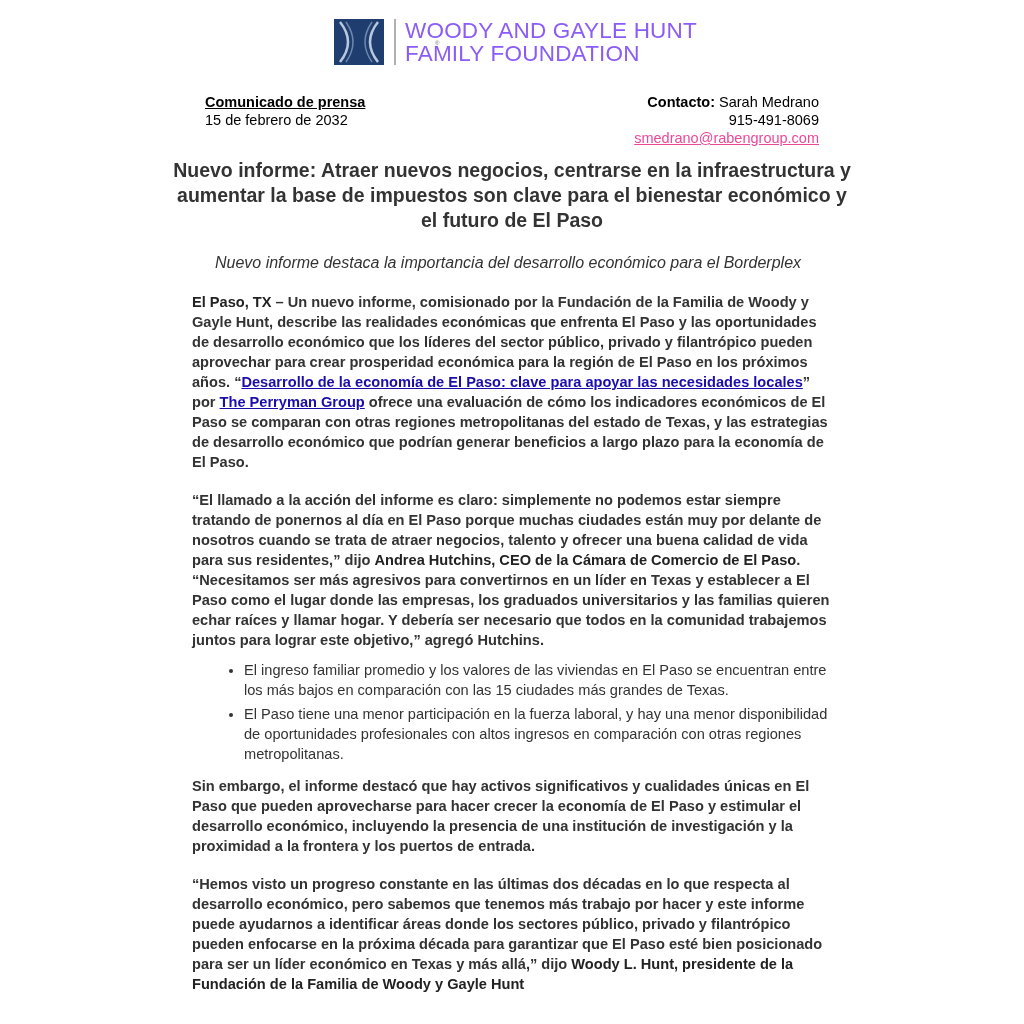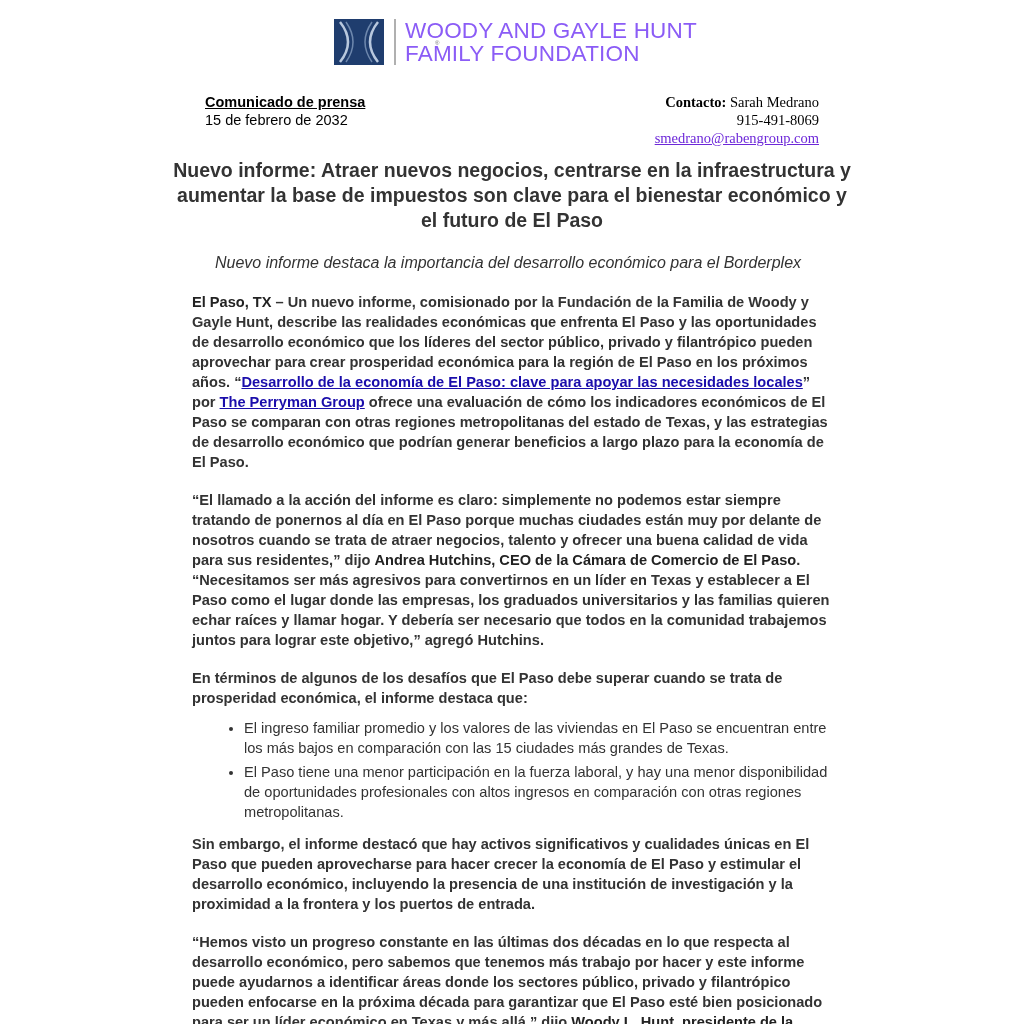--- a/index.html
+++ b/index.html
@@ -26,24 +26,24 @@
       font-family: "Liberation Sans", sans-serif;
     }
     .logo-text div { white-space: nowrap; }
 
     .meta-left {
       position: absolute; left: 205px; top: 93px; font-size: 14.5px; line-height: 18px; color: #000;
     }
     .meta-left .bold { font-weight: bold; text-decoration: underline; }
     .meta-right {
       position: absolute; right: 205px; top: 93px; font-size: 14.5px; line-height: 18px;
-      text-align: right; color: #000; font-family: Liberation Serif, serif;
+      text-align: right; color: #000;
     }
     .meta-right .bold { font-weight: bold; }
-    .email-link { color: #6d28d9; text-decoration: underline; cursor: pointer; }
+    .email-link { color: #ec4899; text-decoration: underline; cursor: pointer; }
 
     .headline {
       position: absolute; left: 170px; width: 684px; top: 158px;
       text-align: center; font-size: 19.5px; line-height: 25px; font-weight: bold; color: #333;
     }
     .subhead {
       position: absolute; left: 166px; width: 684px; top: 253px;
       text-align: center; font-size: 16px; font-style: italic; color: #333; line-height: 20px;
     }
 
@@ -94,21 +94,20 @@
 </div>
 
 <div class="headline">Nuevo informe: Atraer nuevos negocios, centrarse en la infraestructura y aumentar la base de impuestos son clave para el bienestar económico y el futuro de El Paso</div>
 <div class="subhead">Nuevo informe destaca la importancia del desarrollo económico para el Borderplex</div>
 
 <div class="body-col">
   <p><b>El Paso, TX</b><span> – Un nuevo informe, comisionado por la Fundación de la Familia de Woody y Gayle Hunt, describe las realidades económicas que enfrenta El Paso y las oportunidades de desarrollo económico que los líderes del sector público, privado y filantrópico pueden aprovechar para crear prosperidad económica para la región de El Paso en los próximos años. “</span><a>Desarrollo de la economía de El Paso: clave para apoyar las necesidades locales</a><span>” por </span><a>The Perryman Group</a><span> ofrece una evaluación de cómo los indicadores económicos de El Paso se comparan con otras regiones metropolitanas del estado de Texas, y las estrategias de desarrollo económico que podrían generar beneficios a largo plazo para la economía de El Paso.</span></p>
 
   <p><span>“El llamado a la acción del informe es claro: simplemente no podemos estar siempre tratando de ponernos al día en El Paso porque muchas ciudades están muy por delante de nosotros cuando se trata de atraer negocios, talento y ofrecer una buena calidad de vida para sus residentes,” dijo </span><b>Andrea Hutchins, CEO de la Cámara de Comercio de El Paso</b><span>. “Necesitamos ser más agresivos para convertirnos en un líder en Texas y establecer a El Paso como el lugar donde las empresas, los graduados universitarios y las familias quieren echar raíces y llamar hogar. Y debería ser necesario que todos en la comunidad trabajemos juntos para lograr este objetivo,” agregó Hutchins.</span></p>
 
-  <p>En términos de algunos de los desafíos que El Paso debe superar cuando se trata de prosperidad económica, el informe destaca que:</p>
 
   <ul>
     <li>El ingreso familiar promedio y los valores de las viviendas en El Paso se encuentran entre los más bajos en comparación con las 15 ciudades más grandes de Texas.</li>
     <li>El Paso tiene una menor participación en la fuerza laboral, y hay una menor disponibilidad de oportunidades profesionales con altos ingresos en comparación con otras regiones metropolitanas.</li>
   </ul>
 
   <p>Sin embargo, el informe destacó que hay activos significativos y cualidades únicas en El Paso que pueden aprovecharse para hacer crecer la economía de El Paso y estimular el desarrollo económico, incluyendo la presencia de una institución de investigación y la proximidad a la frontera y los puertos de entrada.</p>
 
   <p><span>“Hemos visto un progreso constante en las últimas dos décadas en lo que respecta al desarrollo económico, pero sabemos que tenemos más trabajo por hacer y este informe puede ayudarnos a identificar áreas donde los sectores público, privado y filantrópico pueden enfocarse en la próxima década para garantizar que El Paso esté bien posicionado para ser un líder económico en Texas y más allá,” dijo </span><b>Woody L. Hunt, presidente de la Fundación de la Familia de Woody y Gayle Hunt</b></p>
 </div>

